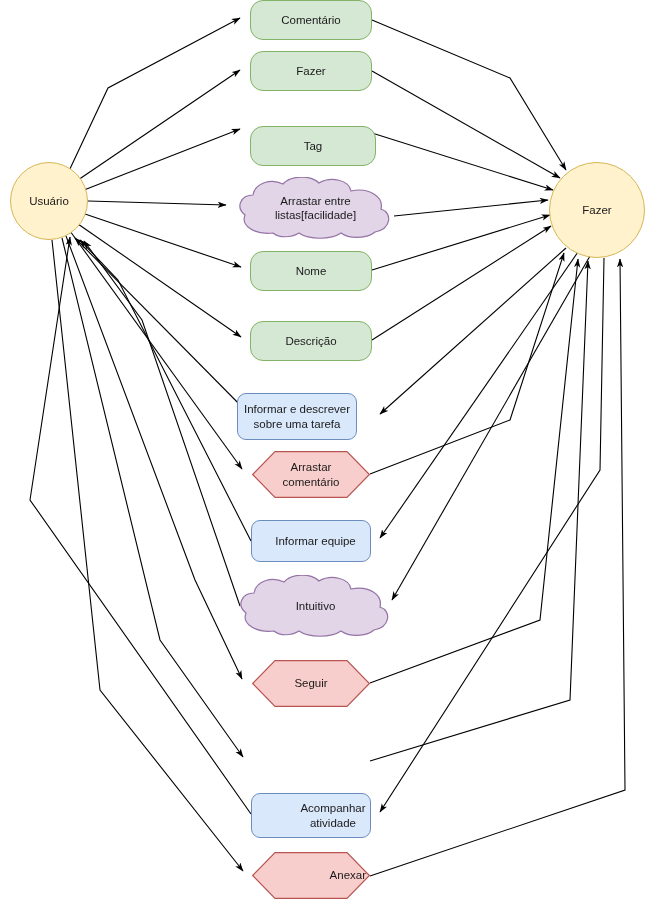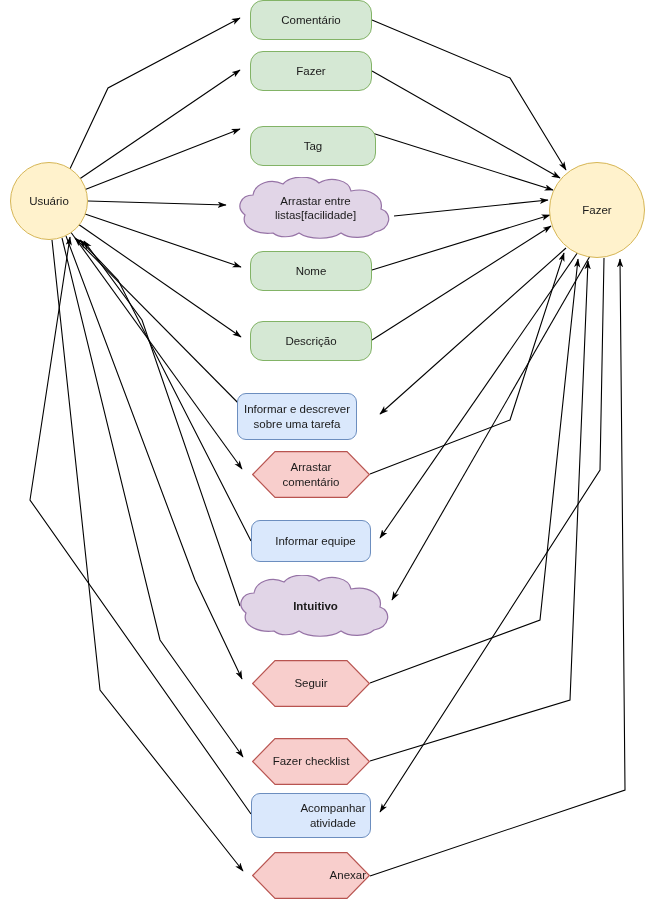--- a/index.html
+++ b/index.html
@@ -188,43 +188,37 @@
       <path d="M 23,0.6 L 95,0.6 L 117.4,23.5 L 95,46.4 L 23,46.4 L 0.6,23.5 Z" fill="#f8cecc" stroke="#b85450" stroke-width="1.2"></path>
     </svg>
     <span class="lbl">Arrastar
 comentário</span>
   </div>
 
   <div class="node rect-blue" style="left:251px; top:520px; width:120px; height:42px;padding-left:9px;">
     <span class="lbl">Informar equipe</span>
   </div>
 
-  <div class="node cloud" style="left:238px; top:575px; width:155px; height:62px;font-weight:bold;">
+  <div class="node cloud" style="left:238px; top:575px; width:155px; height:62px;">
     <svg class="cloudshape" viewBox="0 0 155 62" preserveAspectRatio="none" xmlns="http://www.w3.org/2000/svg">
       <path d="M 36,56 C 16,58 4,48 8,38 C -2,30 4,18 16,18 C 18,6 34,1 46,7
                C 54,-2 73,-2 81,6 C 93,-1 111,3 113,14 C 131,10 145,20 142,32
                C 154,36 152,52 136,55 C 128,62 111,62 103,56
                C 93,63 71,63 61,56 C 53,61 42,61 36,56 Z" fill="#e1d5e7" stroke="#9673a6" stroke-width="1.2"></path>
     </svg>
     <span class="lbl">Intuitivo</span>
   </div>
 
   <div class="node hexagon" style="left:252px; top:660px; width:118px; height:47px;">
     <svg class="hexshape" viewBox="0 0 118 47" preserveAspectRatio="none" xmlns="http://www.w3.org/2000/svg">
       <path d="M 23,0.6 L 95,0.6 L 117.4,23.5 L 95,46.4 L 23,46.4 L 0.6,23.5 Z" fill="#f8cecc" stroke="#b85450" stroke-width="1.2"></path>
     </svg>
     <span class="lbl">Seguir</span>
   </div>
 
-  <div class="node hexagon" style="left:252px; top:738px; width:118px; height:47px;">
-    <svg class="hexshape" viewBox="0 0 118 47" preserveAspectRatio="none" xmlns="http://www.w3.org/2000/svg">
-      <path d="M 23,0.6 L 95,0.6 L 117.4,23.5 L 95,46.4 L 23,46.4 L 0.6,23.5 Z" fill="#f8cecc" stroke="#b85450" stroke-width="1.2"></path>
-    </svg>
-    <span class="lbl">Fazer checklist</span>
-  </div>
 
   <div class="node rect-blue" style="left:251px; top:793px; width:120px; height:45px;padding-left:44px;">
     <span class="lbl">Acompanhar
 atividade</span>
   </div>
 
   <div class="node hexagon" style="left:252px; top:852px; width:118px; height:47px;justify-content:flex-end;">
     <svg class="hexshape" viewBox="0 0 118 47" preserveAspectRatio="none" xmlns="http://www.w3.org/2000/svg">
       <path d="M 23,0.6 L 95,0.6 L 117.4,23.5 L 95,46.4 L 23,46.4 L 0.6,23.5 Z" fill="#f8cecc" stroke="#b85450" stroke-width="1.2"></path>
     </svg>

